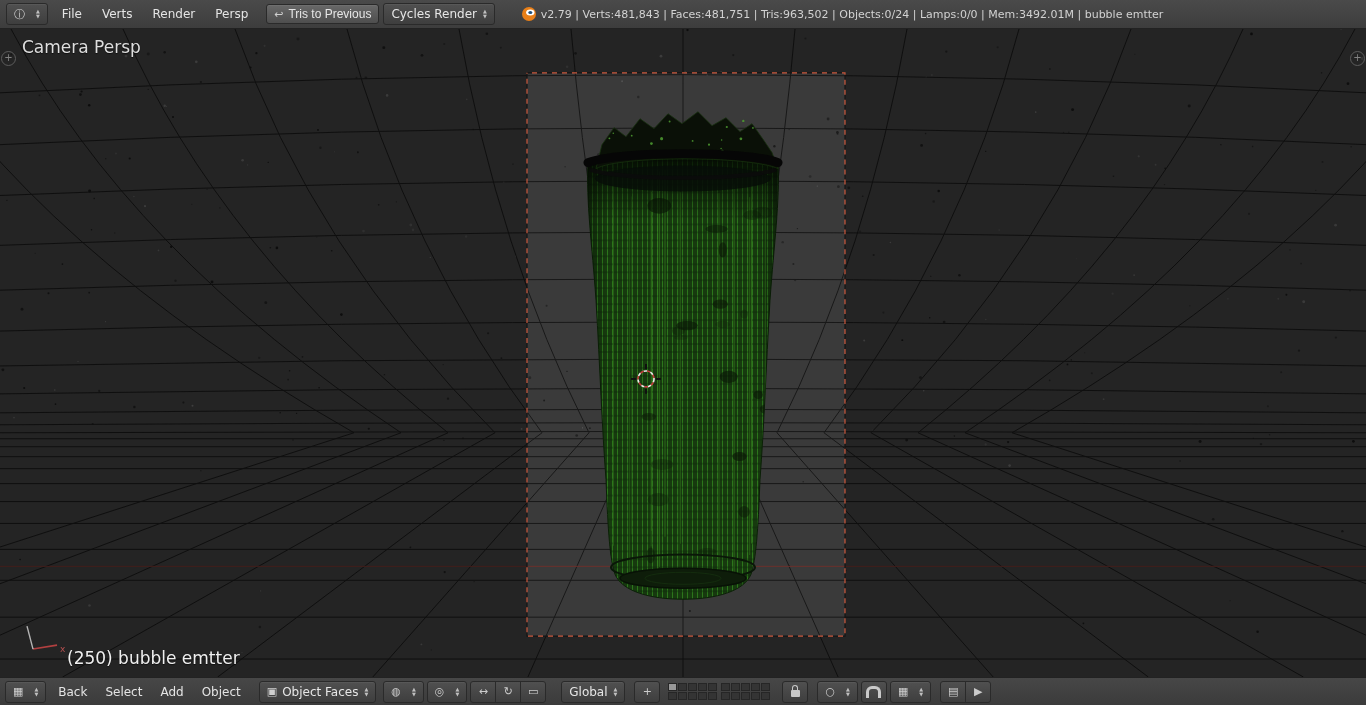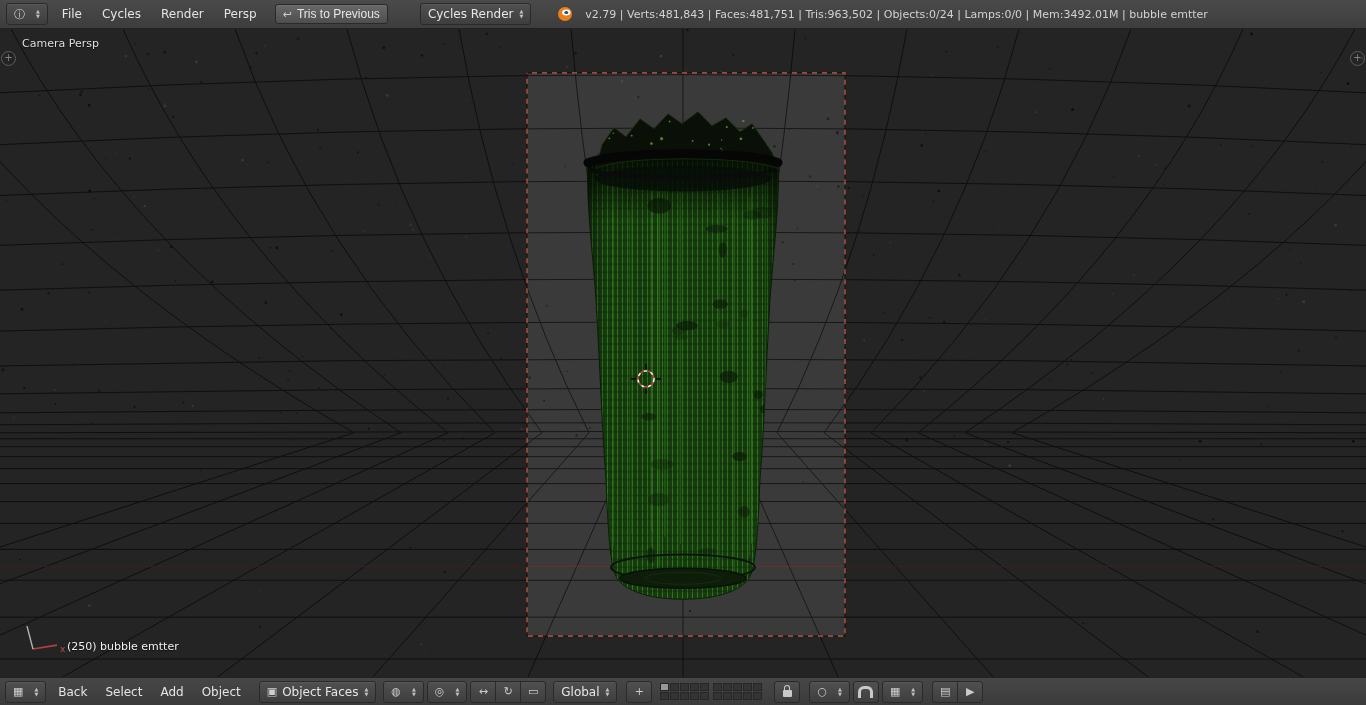--- a/index.html
+++ b/index.html
@@ -9,33 +9,33 @@
   
   header.topbar{height:28px;flex:0 0 28px;background:linear-gradient(#4a4a4a,#3d3d3d);border-bottom:1px solid #222;
     display:flex;align-items:center;padding:0 6px;gap:4px;color:#e4e4e4;font-size:12px;white-space:nowrap}
   .menus{display:flex;align-items:flex-start}
   .menu{padding:0 10px;cursor:pointer}
   .btn{background:linear-gradient(#505050,#3e3e3e);border:1px solid #2a2a2a;border-radius:3px;height:20px;
     display:inline-flex;align-items:center;padding:0 7px;color:#e6e6e6;cursor:pointer;font-size:12px;
     box-shadow:inset 0 1px 0 rgba(255,255,255,.05)}
   .btn .ic{margin-right:5px;font-size:11px;color:#cfcfcf}
   .back{background:linear-gradient(#686868,#4e4e4e);margin-left:4px}
-  .engine{margin-left:28px;min-width:92px}
+  .engine{min-width:92px}
   .ar{display:flex;flex-direction:column;justify-content:center;margin-left:6px;color:#c0c0c0}
   .ar::before{content:"▲";font-size:5px;line-height:5px}
   .ar::after{content:"▼";font-size:5px;line-height:5px}
   .blogo{margin-left:22px;width:16px;height:16px;display:inline-block}
-  .stats{margin-left:8px;font-size:11px;color:#d2d2d2}
+  .stats{font-size:11px;color:#d2d2d2}
 
   
   .vp{flex:1;position:relative;overflow:hidden;background:#3a3a3a}
   .vp svg#scene{position:absolute;left:0;top:0;width:100%;height:100%;display:block}
-  .lbl{position:absolute;font-size:11px;color:#dedede;text-shadow:0 1px 1px rgba(0,0,0,.6)}
+  .lbl{position:absolute;font-size:17px;color:#dedede;text-shadow:0 1px 1px rgba(0,0,0,.6)}
   .lbl.view{left:22px;top:8px}
-  .lbl.obj{left:67px;bottom:24px;color:#efefef}
+  .lbl.obj{left:67px;bottom:9px;color:#efefef}
   .plus{position:absolute;top:22px;width:13px;height:13px;border:1px solid #8a8a8a;border-radius:50%;color:#cfcfcf;
     font-size:10px;line-height:12px;text-align:center;opacity:.55;cursor:pointer}
   .plus.l{left:1px}.plus.r{right:1px}
 
   
   footer.bbar{height:27px;flex:0 0 27px;background:linear-gradient(#474747,#3b3b3b);border-top:1px solid #222;
     display:flex;align-items:center;padding:0 5px;gap:3px;color:#e4e4e4;font-size:12px;white-space:nowrap}
   .bbar .menu{padding:0 9px}
   .tool{min-width:24px;height:20px;background:linear-gradient(#505050,#3e3e3e);border:1px solid #2a2a2a;border-radius:3px;
     display:inline-flex;align-items:center;justify-content:center;color:#ccc;font-size:11px;cursor:pointer}
@@ -58,21 +58,21 @@
 
 <div class="app">
 
   <header class="topbar">
     <div class="btn">
       <span class="ic">ⓘ</span>
       <span class="ar"></span>
     </div>
     <nav class="menus">
       <span class="menu">File</span>
-      <span class="menu">Cycles</span>
+      <span class="menu">Verts</span>
       <span class="menu">Render</span>
       <span class="menu">Persp</span>
     </nav>
     <button class="btn back">
       <span class="ic">↩</span>
       <span>Tris to Previous</span>
     </button>
     <div class="btn engine">
       <span>Cycles Render</span>
       <span class="ar"></span>
@@ -541,21 +541,21 @@
     </div>
     <div class="btn">
       <span class="ic">◎</span>
       <span class="ar"></span>
     </div>
     <div class="seg">
       <span class="tool">↔</span>
       <span class="tool">↻</span>
       <span class="tool">▭</span>
     </div>
-    <div class="btn" style="margin-left:4px">
+    <div class="btn" style="margin-left:12px">
       <span>Global</span>
       <span class="ar"></span>
     </div>
     <span class="tool" style="margin-left:6px">+</span>
     <div class="layers">
         <div class="lgrp">
           <span class="lcell on"></span>
           <span class="lcell"></span>
           <span class="lcell"></span>
           <span class="lcell"></span>

